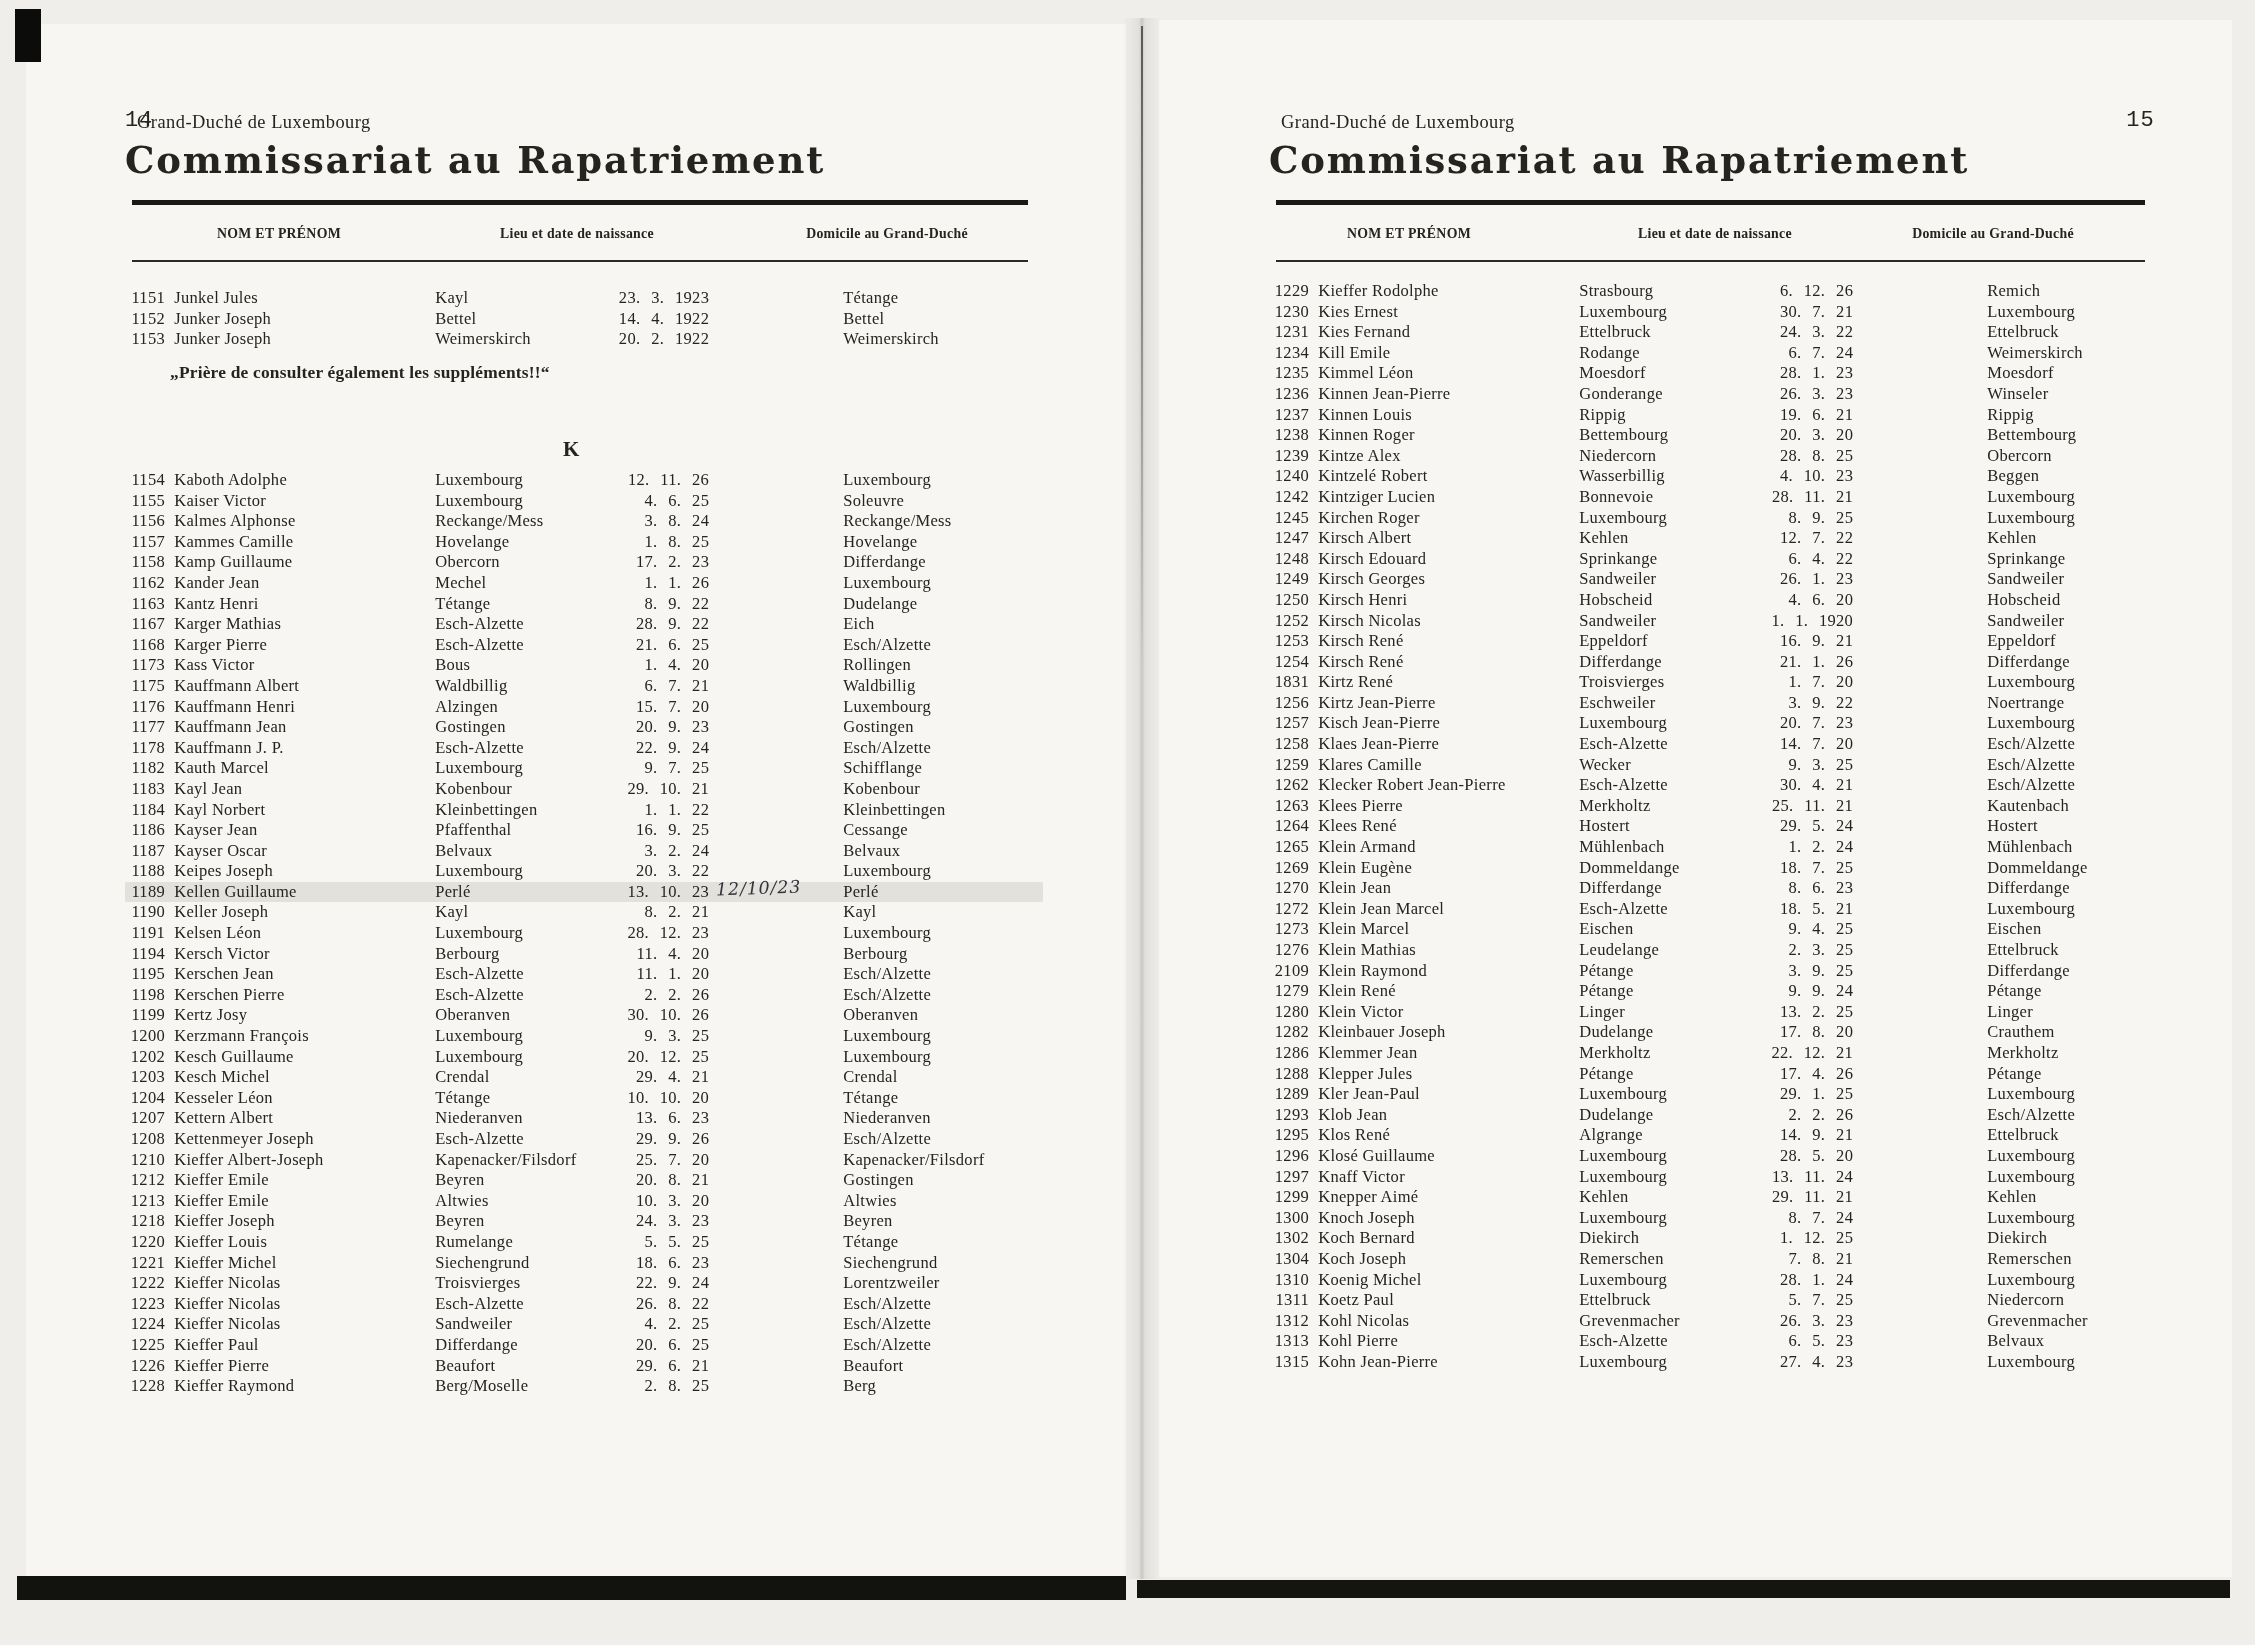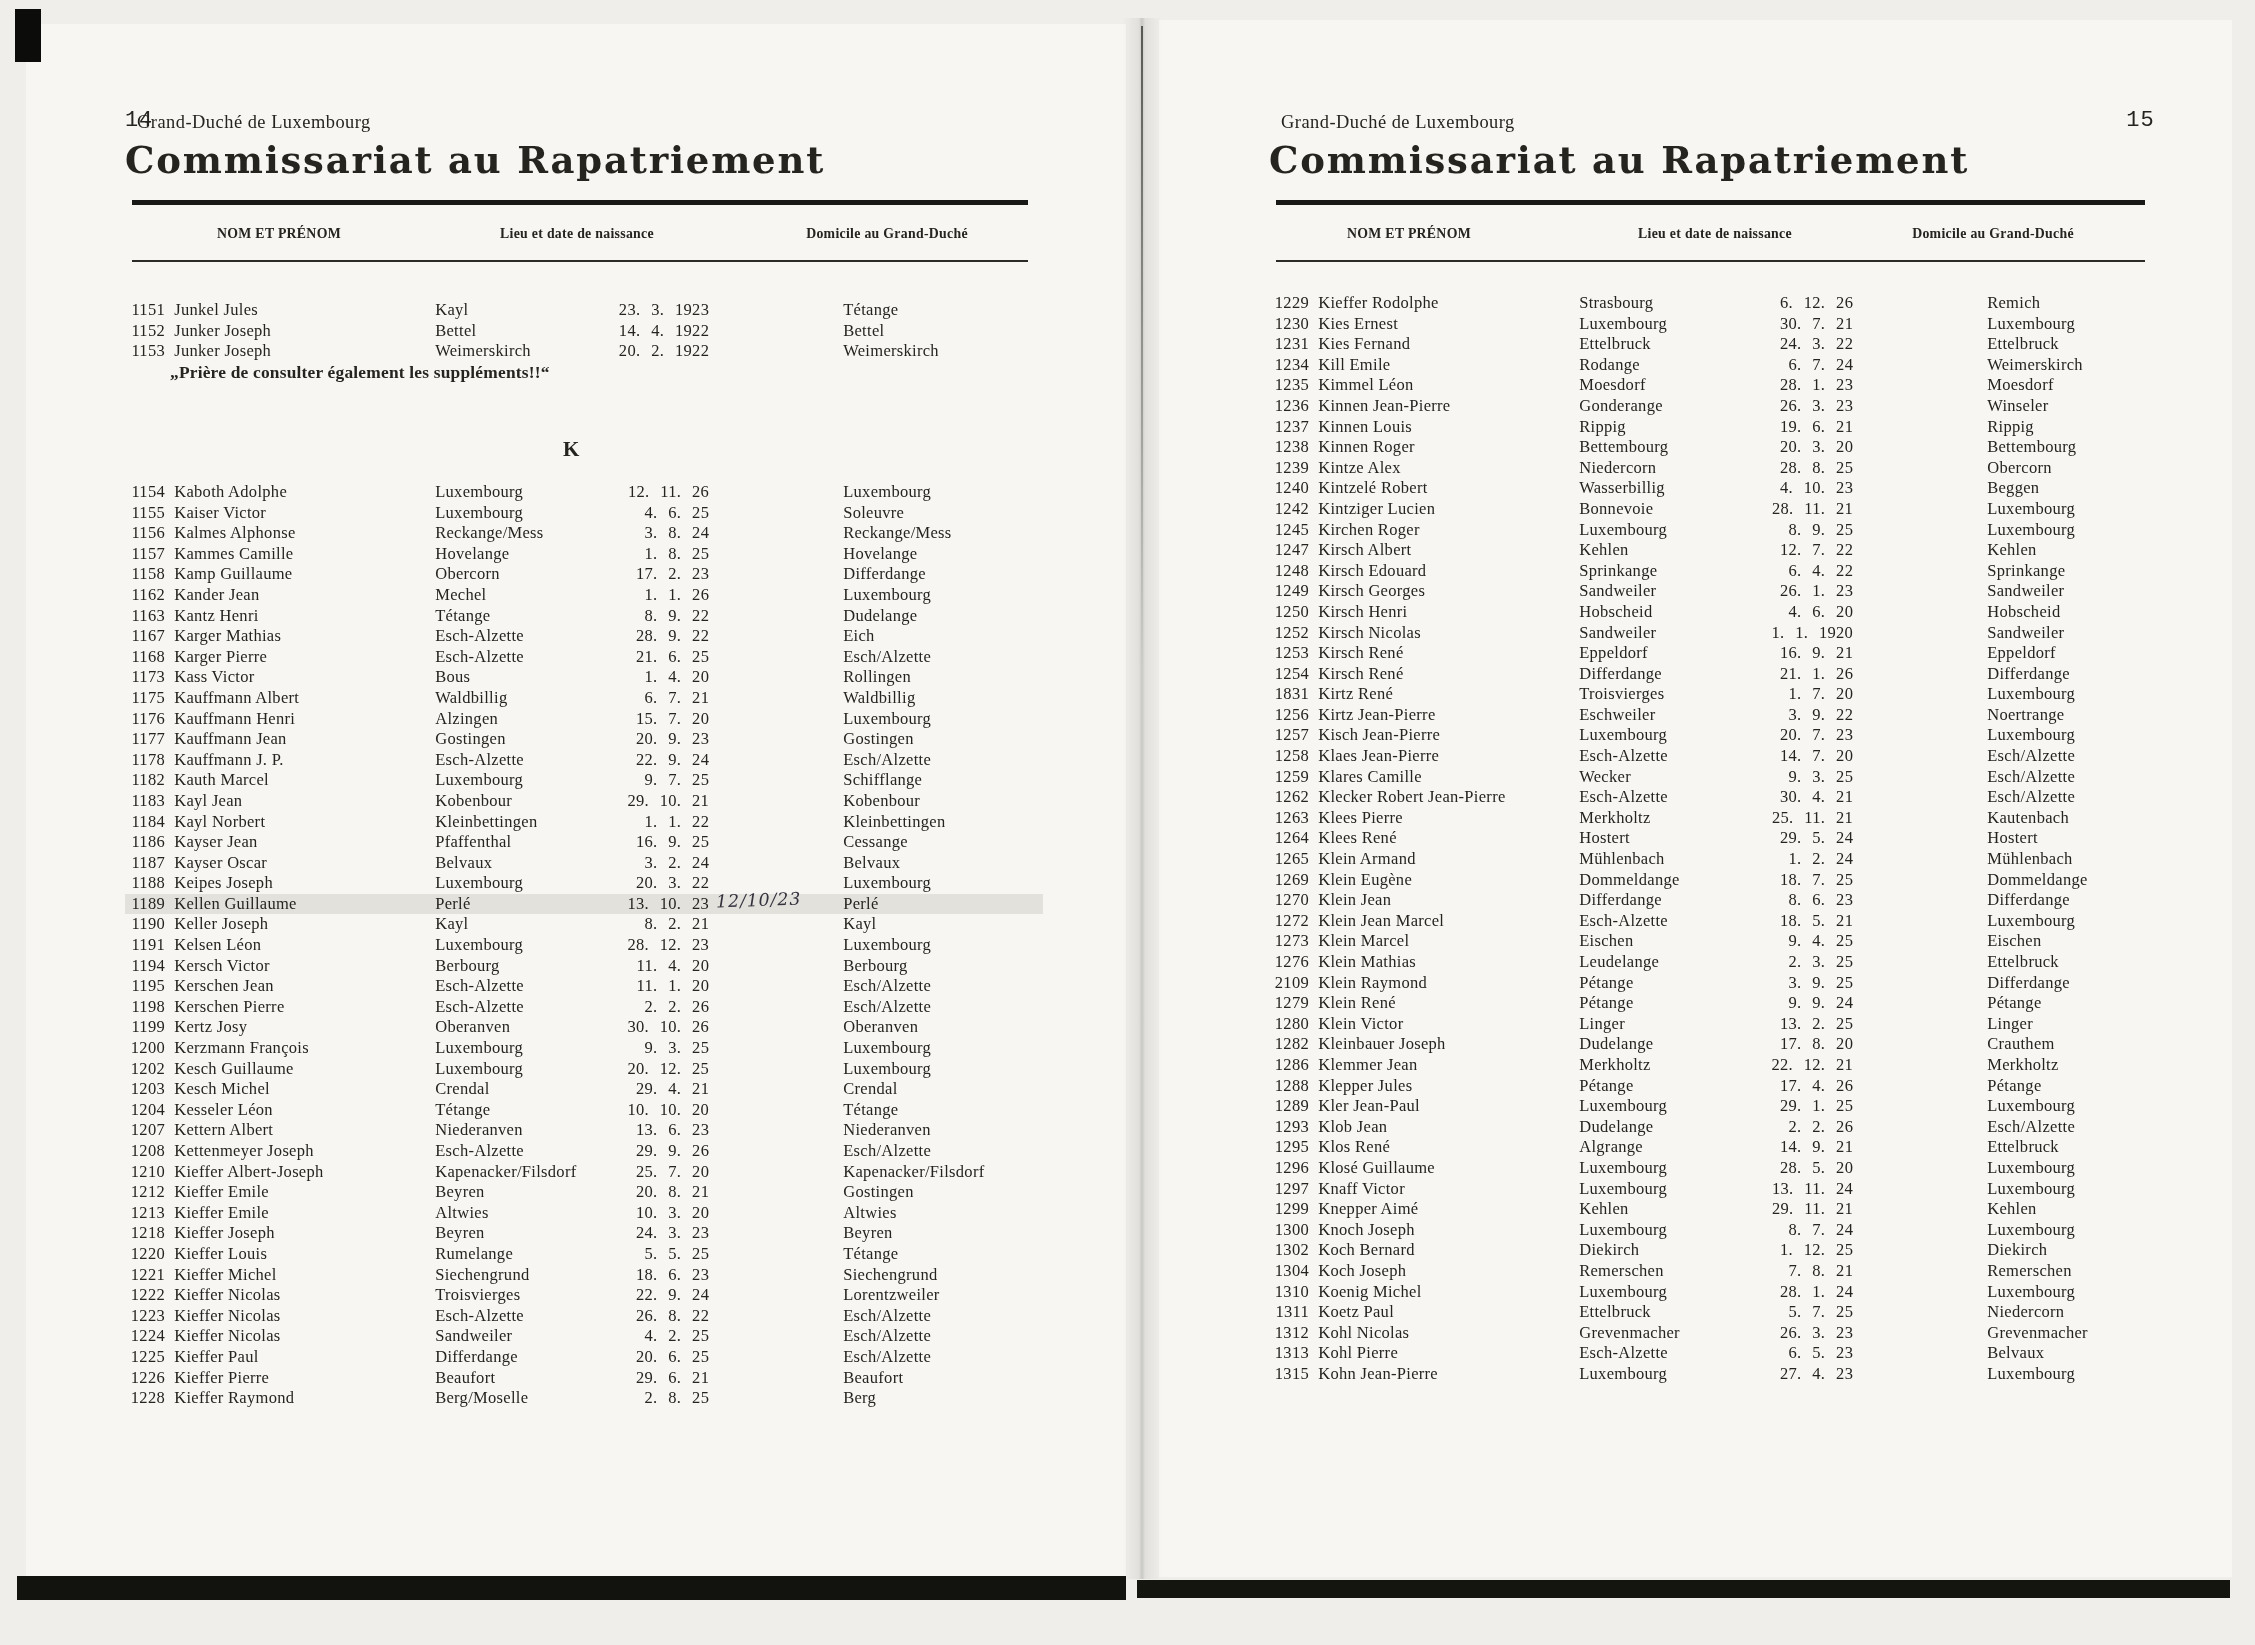--- a/index.html
+++ b/index.html
@@ -49,21 +49,21 @@
   #page-left  .ch-name  { left:154px; }
   #page-left  .ch-birth { left:452px; }
   #page-left  .ch-dom   { left:762px; }
   #page-right .ch-name  { left:140px; }
   #page-right .ch-birth { left:446px; }
   #page-right .ch-dom   { left:724px; }
 
   .note { position:absolute; top:362px; left:45px; font-weight:bold; font-size:17.4px; letter-spacing:0.2px; }
   .section-letter { position:absolute; top:437px; left:0; width:893px; text-align:center; font-weight:bold; font-size:21px; letter-spacing:0.9px; }
 
-  .rows { position:absolute; left:0; right:0;margin-top:12px; }
+  .rows { position:absolute; left:0; right:0; }
   #page-left  .rows-top  { top:288px; }
   #page-left  .rows-main { top:470px; }
   #page-right .rows-all  { top:281px; }
 
   .row { position:relative; display:flex; height:20.6px; line-height:20.6px; font-size:16.5px; white-space:nowrap; letter-spacing:0.3px; }
   .c.no    { width:40px; text-align:right; }
   .c.name  { width:261px; margin-left:9.2px; }
   .c.birth { width:180px; }
   .c.date  { width:94px; text-align:right; word-spacing:6.4px; }
   .c.dom   { margin-left:134px; }

